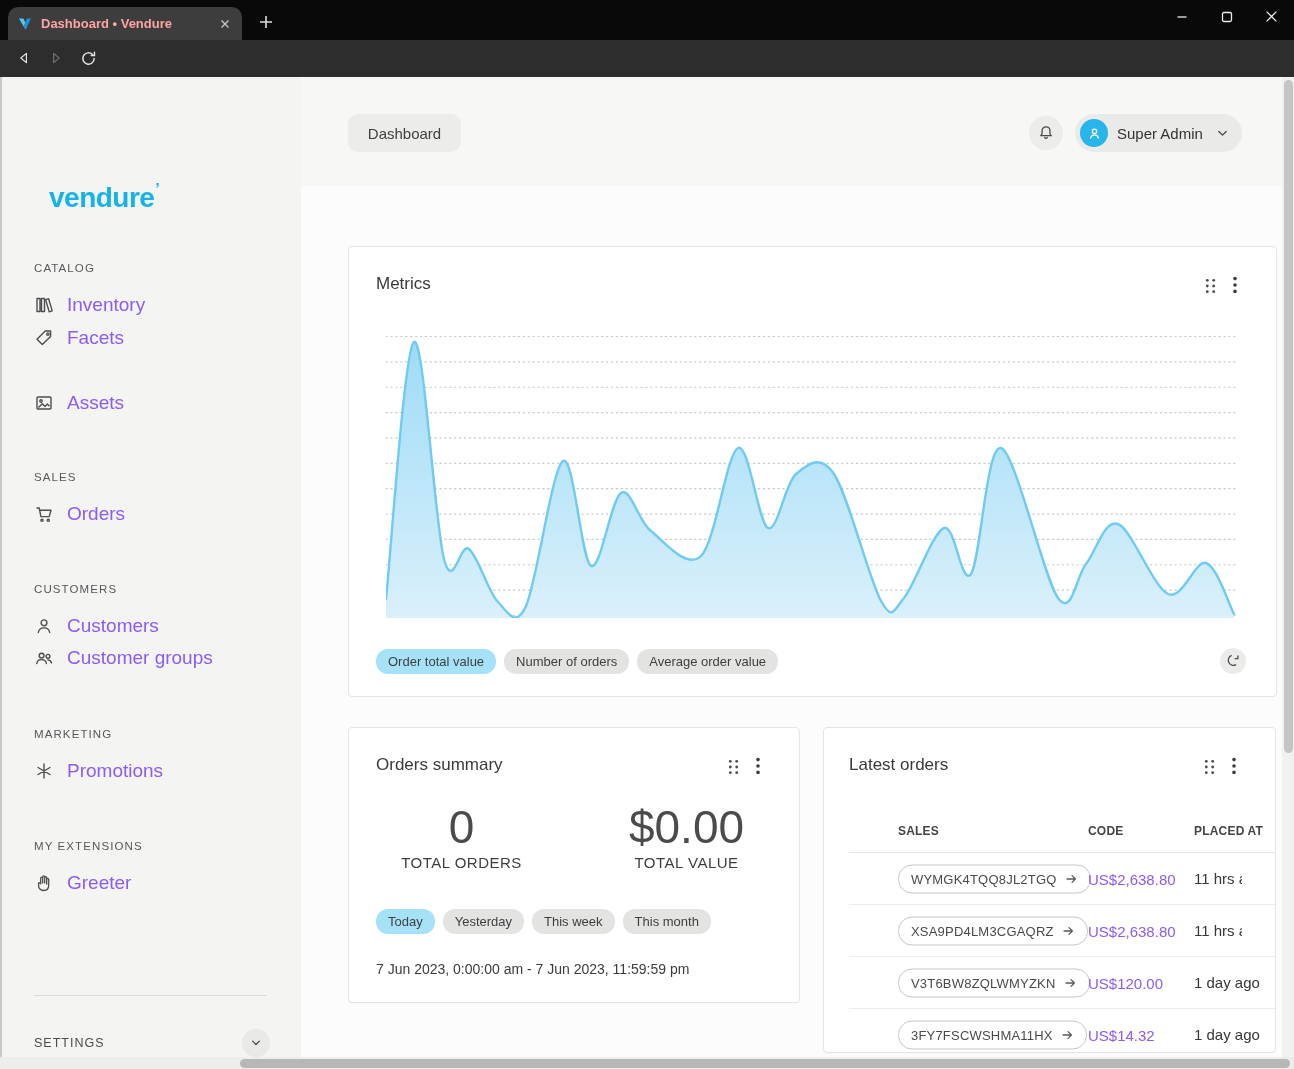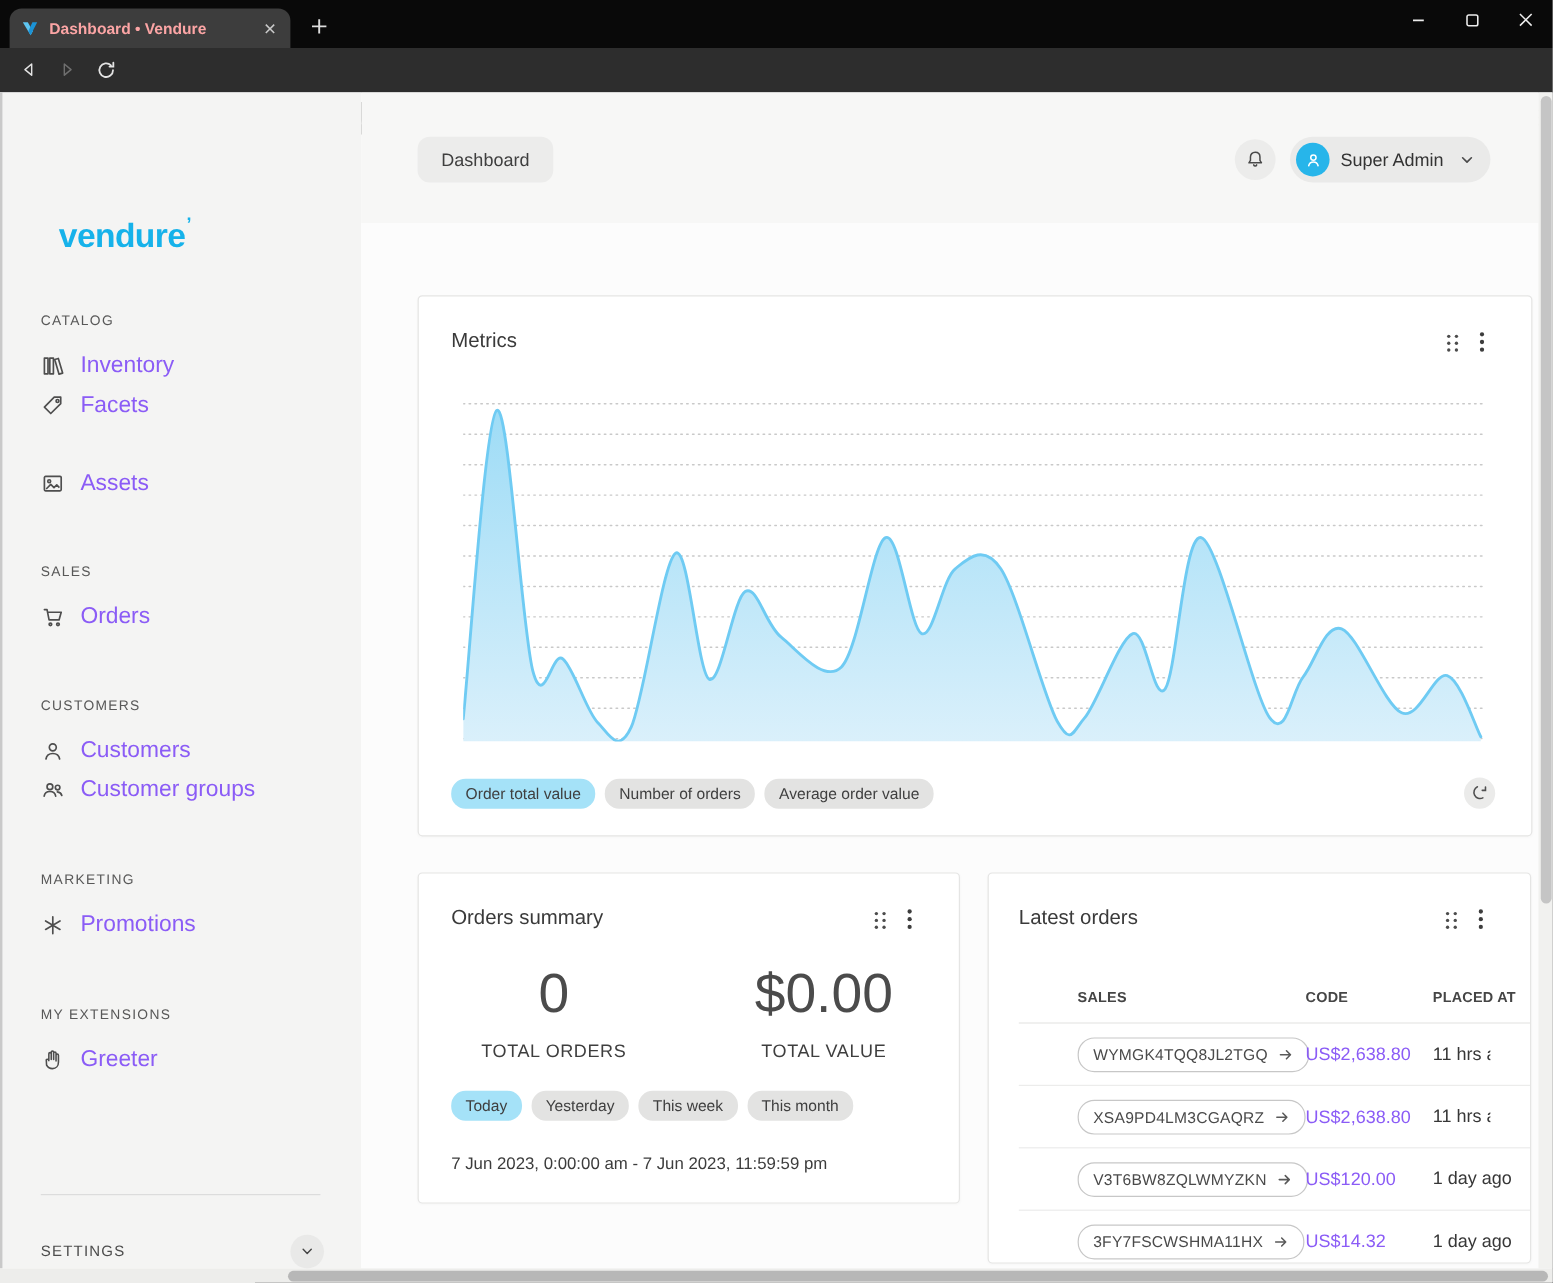--- a/index.html
+++ b/index.html
@@ -72,21 +72,21 @@
   .chip{border:none;font-family:inherit;font-size:13px;color:#3f3f3f;background:#e3e3e2;border-radius:12px;
         padding:5px 12px;cursor:pointer;white-space:nowrap;}
   .chip.active{background:#a5e2f8;}
   .refresh{position:absolute;right:30px;top:401px;width:26px;height:26px;border-radius:50%;background:#ebebea;border:none;
            display:flex;align-items:center;justify-content:center;cursor:pointer;color:#4f4f4f;}
 
   .summary-card{left:47px;top:541px;width:452px;height:276px;}
   .stats{position:absolute;left:0;top:72px;width:100%;display:flex;}
   .stat{flex:1;text-align:center;}
   .stat-value{font-size:46px;color:#4b4b4b;}
-  .stat-label{font-size:15px;letter-spacing:.5px;color:#3e3e3e;margin-top:14px;}
+  .stat-label{font-size:15px;letter-spacing:.5px;color:#3e3e3e;}
   .filters{position:absolute;left:27px;top:181px;display:flex;gap:8px;}
   .date-range{position:absolute;left:27px;top:233px;font-size:14px;color:#3c3c3c;}
 
   .latest-card{left:522px;top:541px;width:453px;height:326px;}
   .lo-table{position:absolute;left:0;top:88px;right:0;}
   .lo-head{position:relative;height:37px;}
   .lo-head::after{content:'';position:absolute;left:25px;right:0;bottom:0;height:1px;background:#e6e6e5;}
   .lo-col-h{position:absolute;top:8px;font-size:12px;font-weight:700;letter-spacing:.2px;color:#454545;}
   .col-code{left:74px;}
   .col-total{left:264px;}

